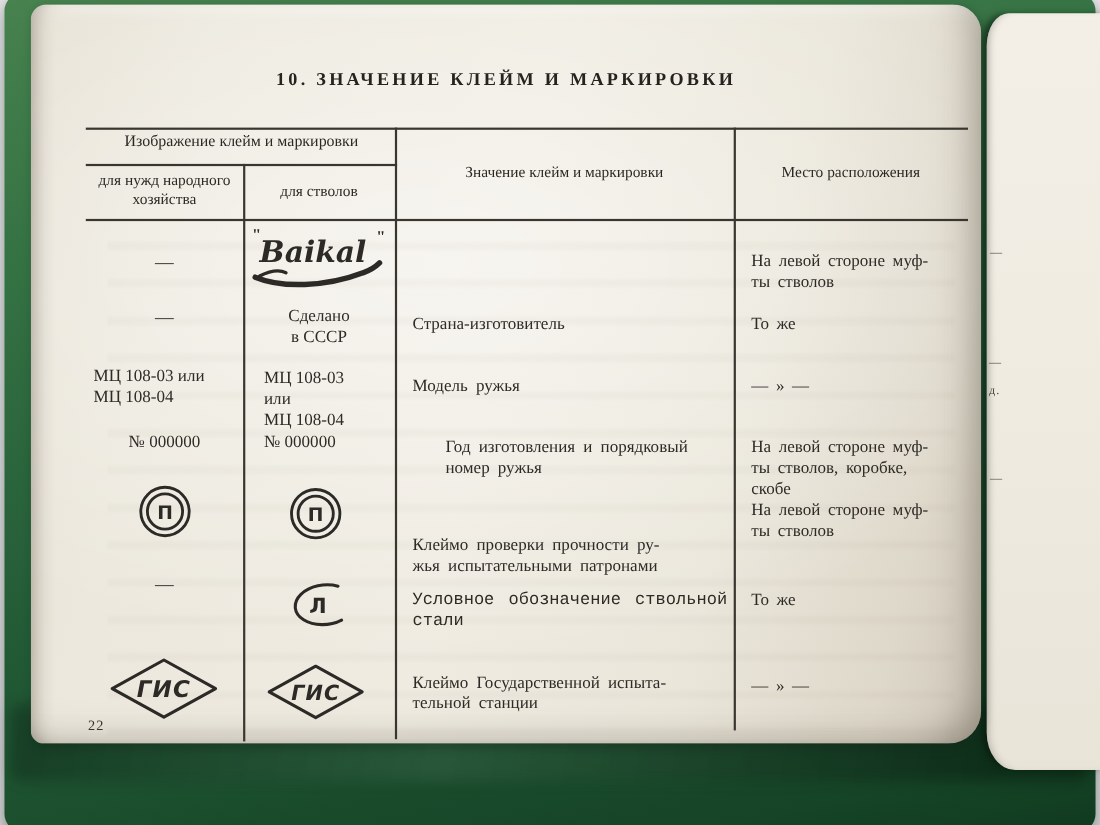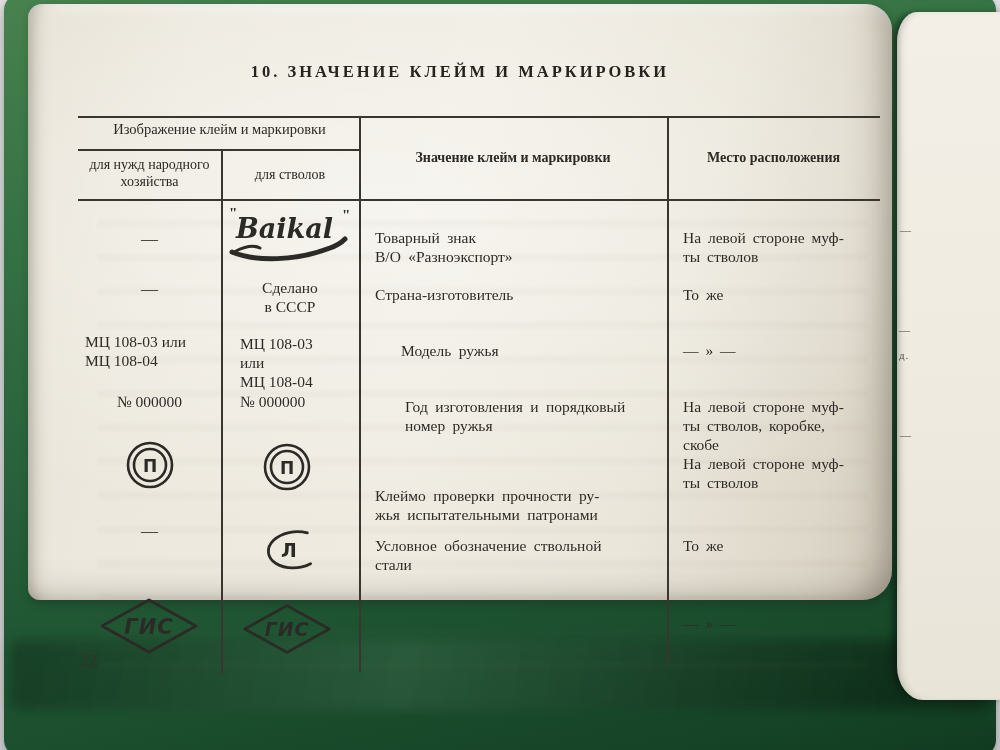--- a/index.html
+++ b/index.html
@@ -24,21 +24,21 @@
   
   .right-page{
     left:897px;top:12px;width:110px;height:688px;
     background:linear-gradient(180deg,#f3efe6 0%,#efebe1 50%,#e9e4d8 100%);
     border-radius:20px 0 0 26px / 30px 0 0 34px;
     box-shadow:-6px 0 7px -2px rgba(8,22,13,.65), inset 6px 0 8px -5px rgba(0,0,0,.25);
   }
   .rp-frag{position:absolute;font-size:11px;color:#4b463e;letter-spacing:1px;}
   
   .page{
-    left:28px;top:4px;width:864px;height:596px;
+    left:28px;top:4px;width:864px;height:672px;
     background:
       radial-gradient(120% 90% at 42% 35%, rgba(255,255,255,.5), rgba(255,255,255,0) 60%),
       linear-gradient(103deg,#e6e1d4 0%,#ece8dd 18%,#efebe1 48%,#eae6da 72%,#ded8ca 90%,#cfc8b9 100%);
     border-radius:14px 26px 30px 12px;
     box-shadow:
       inset 16px 0 18px -14px rgba(70,60,45,.45),
       inset -26px -18px 38px -24px rgba(80,72,60,.55),
       inset 0 14px 16px -12px rgba(255,255,255,.6),
       2px 4px 8px rgba(20,35,25,.35);
   }
@@ -55,26 +55,26 @@
     left:30px;top:58px;width:804px;text-align:center;
     font-size:16.5px;font-weight:bold;letter-spacing:3px;color:#26231f;
     font-family:"Liberation Serif","DejaVu Serif",serif;
   }
   .rule{background:#39362f;}
   .h-rule{height:1.8px;}
   .v-rule{width:1.8px;}
   .cell{line-height:1.24;font-size:15.5px;white-space:pre-line;}
   .hdr{font-size:14px;color:#2c2924;}
   .center{text-align:center;}
-  .flexc{display:flex;align-items:center;justify-content:center;text-align:center;font-weight:bold;}
+  .flexc{display:flex;align-items:center;justify-content:center;text-align:center;}
   .meaning{word-spacing:3.5px;}
   .loc{word-spacing:3px;}
   .dash{font-size:17px;}
   .stamp-stroke{fill:none;stroke:#2c2a26;}
-  .pagenum{font-size:16px;letter-spacing:1px;color:#35322c;}
+  .pagenum{font-size:13px;letter-spacing:1px;color:#35322c;}
 </style>
 </head>
 <body>
 
 <div class="abs cover"></div>
 <div class="abs cover-fold"></div>
 
 <div class="abs right-page">
   <span class="rp-frag" style="left:3px;top:212px;">—</span>
   <span class="rp-frag" style="left:2px;top:312px;">—</span>
@@ -102,39 +102,37 @@
   <div class="abs cell hdr flexc" style="left:639px;top:112px;width:213px;height:84px;">Место расположения</div>
 
   <div class="abs cell center dash" style="left:50px;top:224px;width:143px;">—</div>
   <svg class="abs" style="left:198px;top:198px;" width="128" height="66" viewBox="0 0 128 66">
     <text x="3" y="16" font-size="15" font-weight="bold" fill="#2c2a26">"</text>
     <text x="116" y="18" font-size="15" font-weight="bold" fill="#2c2a26">"</text>
     <text x="10" y="36" font-size="27" font-style="italic" font-weight="bold" font-family="DejaVu Serif, serif" fill="#2c2a26">Baikal</text>
     <path d="M6 50 C 30 60, 70 59, 104 46 C 110 44, 115 41, 119 37" class="stamp-stroke" stroke-width="5" stroke-linecap="round"></path>
     <path d="M10 49 C 20 44, 28 43, 34 46" class="stamp-stroke" stroke-width="3" stroke-linecap="round"></path>
   </svg>
-  <div class="abs cell meaning" style="left:347px;top:224px;width:285px;">Товарный знак
-В/О «Разноэкспорт»</div>
   <div class="abs cell loc" style="left:655px;top:224px;width:197px;">На левой стороне муф-
 ты стволов</div>
 
   <div class="abs cell center dash" style="left:50px;top:274px;width:143px;">—</div>
   <div class="abs cell center" style="left:193px;top:274px;width:138px;">Сделано
 в СССР</div>
   <div class="abs cell meaning" style="left:347px;top:281px;width:285px;">Страна-изготовитель</div>
   <div class="abs cell loc" style="left:655px;top:281px;width:197px;">То же</div>
 
   <div class="abs cell" style="left:57px;top:328px;width:140px;">МЦ 108-03 или
 МЦ 108-04</div>
   <div class="abs cell center" style="left:50px;top:388px;width:143px;">№ 000000</div>
   <div class="abs cell" style="left:212px;top:330px;width:120px;">МЦ 108-03
 или
 МЦ 108-04
 № 000000</div>
-  <div class="abs cell meaning" style="left:347px;top:337px;width:285px;margin-left:26px;">Модель ружья</div>
+  <div class="abs cell meaning" style="left:347px;top:337px;width:285px;">Модель ружья</div>
   <div class="abs cell loc" style="left:655px;top:337px;width:197px;">— » —</div>
 
   <div class="abs cell meaning" style="left:347px;top:393px;width:290px;margin-left:30px;">Год изготовления и порядковый
 номер ружья</div>
   <div class="abs cell loc" style="left:655px;top:393px;width:197px;">На левой стороне муф-
 ты стволов, коробке,
 скобе</div>
 
   <svg class="abs" style="left:97px;top:436px;" width="50" height="50" viewBox="0 0 50 50">
     <circle cx="25" cy="25" r="22" class="stamp-stroke" stroke-width="2.6"></circle>
@@ -149,28 +147,30 @@
   <div class="abs cell meaning" style="left:347px;top:450px;width:290px;margin-top:32px;">Клеймо проверки прочности ру-
 жья испытательными патронами</div>
   <div class="abs cell loc" style="left:655px;top:450px;width:197px;">На левой стороне муф-
 ты стволов</div>
 
   <div class="abs cell center dash" style="left:50px;top:516px;width:143px;">—</div>
   <svg class="abs" style="left:227px;top:522px;" width="66" height="48" viewBox="0 0 66 48">
     <path d="M54 9 A 27 18 0 1 0 54 40" class="stamp-stroke" stroke-width="2.8" stroke-linecap="round" transform="rotate(-6 33 24)"></path>
     <text x="34" y="31" text-anchor="middle" font-size="19" font-weight="bold" font-family="DejaVu Sans, sans-serif" fill="#2c2a26">Л</text>
   </svg>
-  <div class="abs cell meaning" style="left:347px;top:532px;width:290px;">Условное обозначение ствольной
+  <div class="abs cell meaning" style="left:347px;top:532px;width:290px;font-family:Liberation Mono, monospace;">Условное обозначение ствольной
 стали</div>
   <div class="abs cell loc" style="left:655px;top:532px;width:197px;">То же</div>
 
   <svg class="abs" style="left:70px;top:592px;" width="102" height="60" viewBox="0 0 102 60">
     <polygon points="51,4 98,30 51,56 4,30" class="stamp-stroke" stroke-width="2.8" stroke-linejoin="round"></polygon>
     <text x="51" y="38" text-anchor="middle" font-size="21" font-style="italic" font-weight="bold" font-family="DejaVu Sans, sans-serif" fill="#2c2a26" letter-spacing="1">ГИС</text>
   </svg>
   <svg class="abs" style="left:213px;top:598px;" width="92" height="54" viewBox="0 0 102 60">
     <polygon points="51,4 98,30 51,56 4,30" class="stamp-stroke" stroke-width="3" stroke-linejoin="round"></polygon>
     <text x="51" y="38" text-anchor="middle" font-size="21" font-style="italic" font-weight="bold" font-family="DejaVu Sans, sans-serif" fill="#2c2a26" letter-spacing="1">ГИС</text>
   </svg>
+  <div class="abs cell meaning" style="left:347px;top:607px;width:290px;">Клеймо Государственной испыта-
+тельной станции</div>
   <div class="abs cell loc" style="left:655px;top:610px;width:197px;">— » —</div>
 
   <div class="abs pagenum" style="left:52px;top:648px;">22</div>
 </div>
 
 </body></html>

